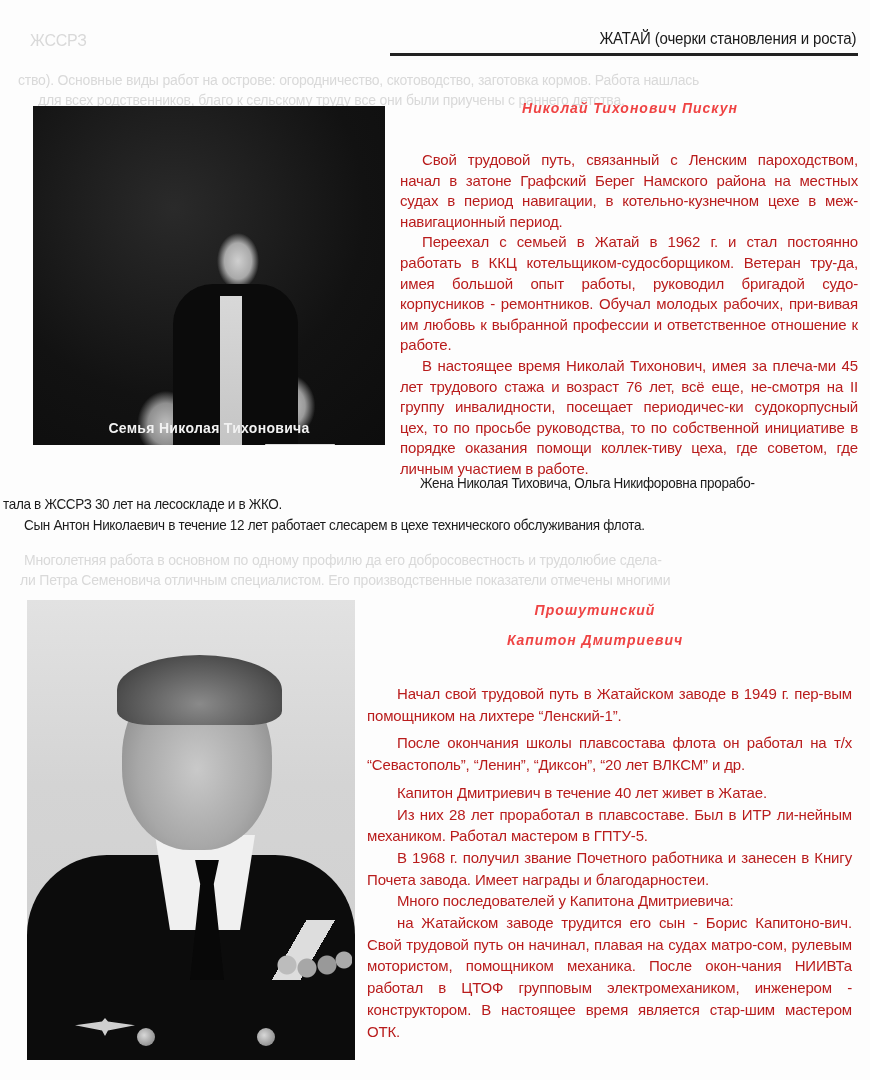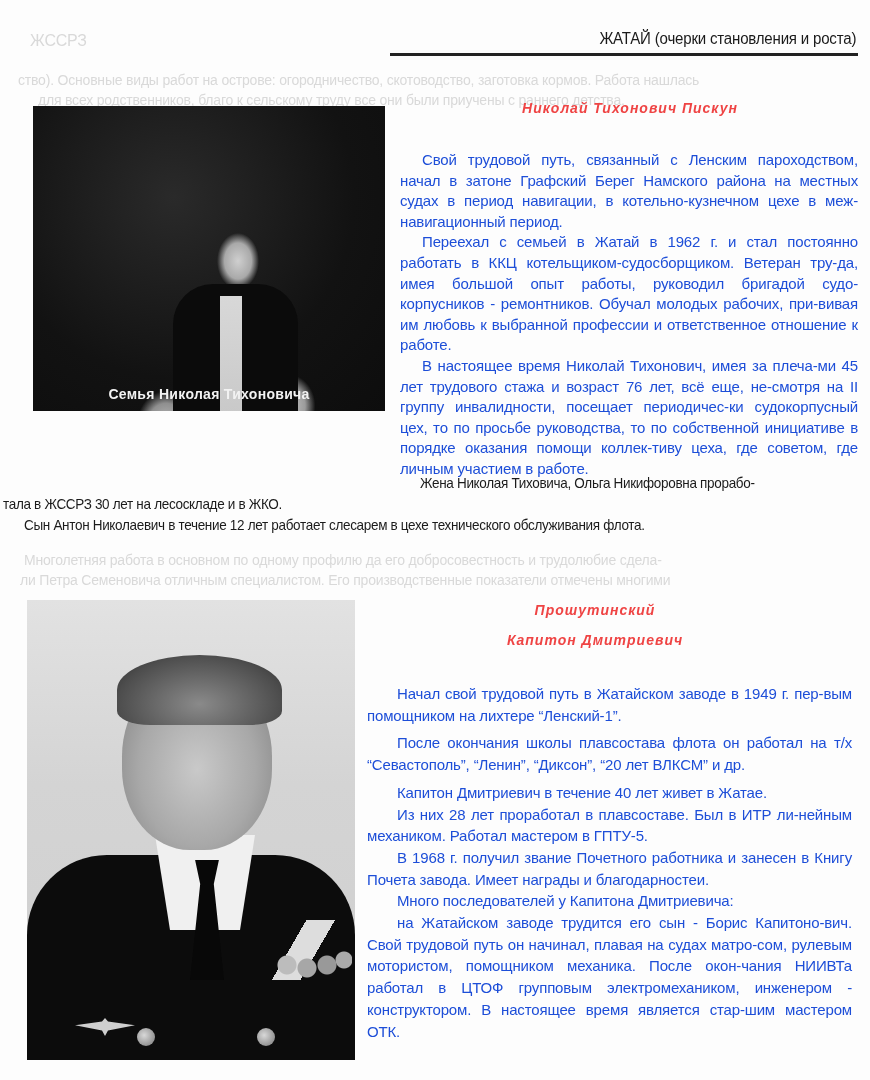--- a/index.html
+++ b/index.html
@@ -19,21 +19,21 @@
     transform: scaleX(0.94); transform-origin: right center;
   }
   .head-rule {
     position: absolute; left: 390px; top: 53px; width: 468px; height: 3px;
     background: #222;
   }
   .photo {
     position: absolute; overflow: hidden;
   }
   .photo1 {
-    left: 33px; top: 106px; width: 352px; height: 305px;
+    left: 33px; top: 106px; width: 352px; height: 339px;
     background:
       radial-gradient(ellipse 30px 40px at 205px 155px, #cfcfcf 0%, #a9a9a9 45%, transparent 70%),
       radial-gradient(ellipse 40px 46px at 133px 318px, #bdbdbd 0%, #8f8f8f 45%, transparent 72%),
       radial-gradient(ellipse 38px 44px at 255px 300px, #c8c8c8 0%, #9b9b9b 45%, transparent 72%),
       radial-gradient(circle at 40% 30%, #2a2a2a 0%, #121212 60%, #0d0d0d 100%);
   }
   .p1-shirt-top {
     position: absolute; left: 187px; top: 190px; width: 22px; height: 210px;
     background: linear-gradient(#d8d8d8, #bdbdbd);
   }
@@ -107,21 +107,21 @@
     position: absolute; width: 18px; height: 18px; border-radius: 50%;
     background: radial-gradient(circle at 40% 40%, #d8d8d8, #777);
   }
   .name-heading {
     position: absolute; font-style: italic; font-weight: bold; font-size: 14px;
     letter-spacing: 1px; color: #ef4444; text-align: center;
   }
   .h1 { left: 450px; top: 100px; width: 360px; }
   .h2 { left: 430px; top: 595px; width: 330px; line-height: 30px; }
   .text {
-    position: absolute; font-size: 15px; line-height: 20.6px; color: #1d4ed8;
+    position: absolute; font-size: 15px; line-height: 20.6px; color: #b91c1c;
     text-align: justify; letter-spacing: -0.15px;
   }
   .text p { margin: 0; text-indent: 22px; }
   .block1 { left: 400px; top: 150px; width: 458px; }
   .block1 p { text-indent: 22px; }
   .spill {
     position: absolute; font-size: 15px; line-height: 21px; color: #1b1b1b;
     letter-spacing: -0.35px; white-space: nowrap;
   }
   .block2 { left: 367px; top: 683px; width: 485px; font-size: 15px; line-height: 21.7px; }

